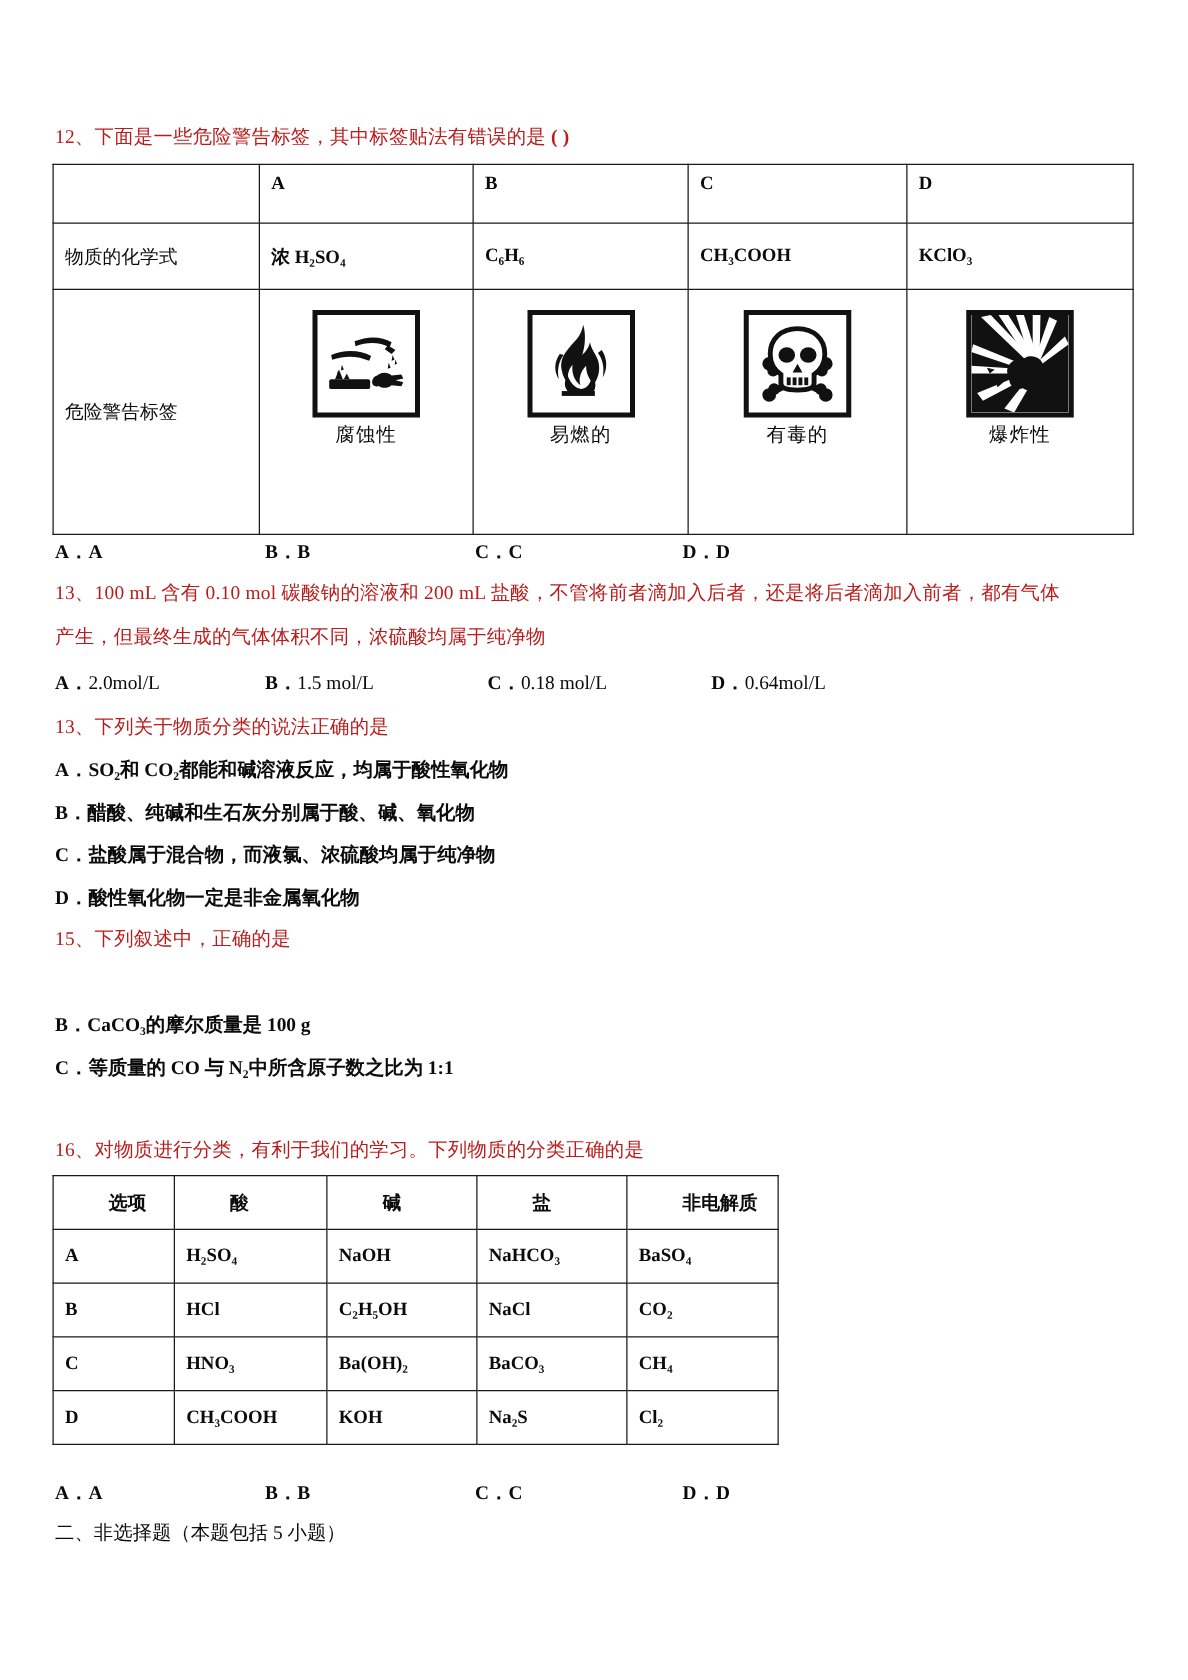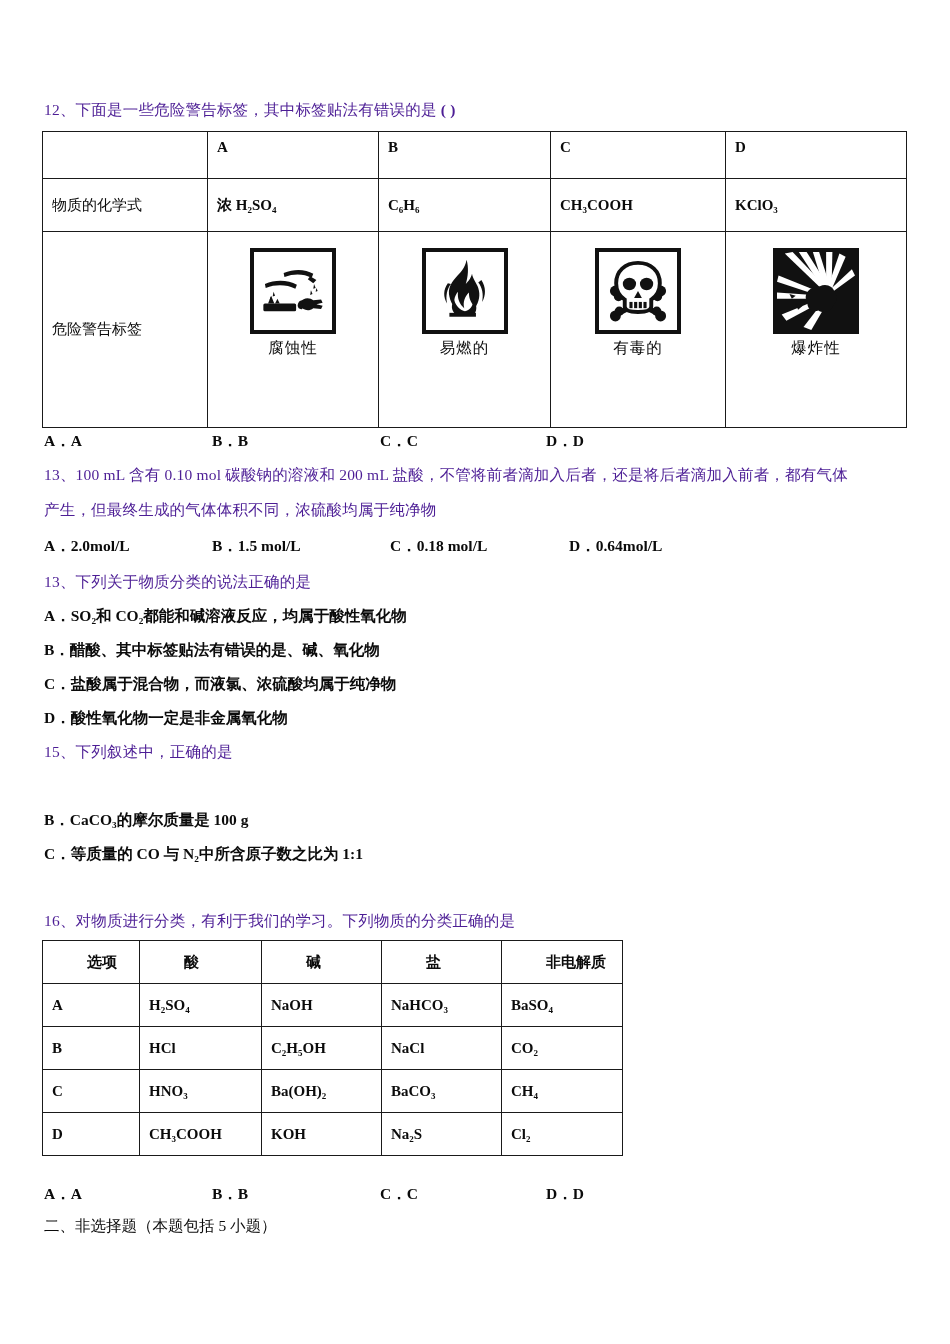--- a/index.html
+++ b/index.html
@@ -22,34 +22,34 @@
     height: 1344px;
   }
 
   
   .qline {
     position: absolute;
     font-size: 15.5px;
     line-height: 20px;
     letter-spacing: 0.2px;
     white-space: nowrap;
-    color: #4c1d95;
+    color: #b91c1c;
   }
   .qstem {
     font-weight: 400;
   }
   .opt {
     position: absolute;
     font-size: 15.5px;
     font-weight: bold;
     white-space: nowrap;
     color: #0b0b0b;
   }
   .opt-normal {
-    font-weight: bold;
+    font-weight: normal;
   }
   .bold { font-weight: bold; }
 
   
   .tbl {
     position: absolute;
     border-collapse: collapse;
     table-layout: fixed;
     font-size: 15px;
   }
@@ -308,21 +308,21 @@
     <span>D．</span><span class="opt-normal">0.64mol/L</span>
   </div>
 
   <div class="qline" style="left:44px; top:572px;">
     <span>13、</span><span>下列关于物质分类的说法正确的是</span>
   </div>
   <div class="opt" style="left:44px; top:606px;">
     <span>A．</span><span>SO₂和 CO₂都能和碱溶液反应，均属于酸性氧化物</span>
   </div>
   <div class="opt" style="left:44px; top:640px;">
-    <span>B．</span><span>醋酸、其中标签贴法有错误的是、碱、氧化物</span>
+    <span>B．</span><span>醋酸、纯碱和生石灰分别属于酸、碱、氧化物</span>
   </div>
   <div class="opt" style="left:44px; top:674px;">
     <span>C．</span><span>盐酸属于混合物，而液氯、浓硫酸均属于纯净物</span>
   </div>
   <div class="opt" style="left:44px; top:708px;">
     <span>D．</span><span>酸性氧化物一定是非金属氧化物</span>
   </div>
 
   <div class="qline" style="left:44px; top:742px;">
     <span>15、</span><span>下列叙述中，正确的是</span>

